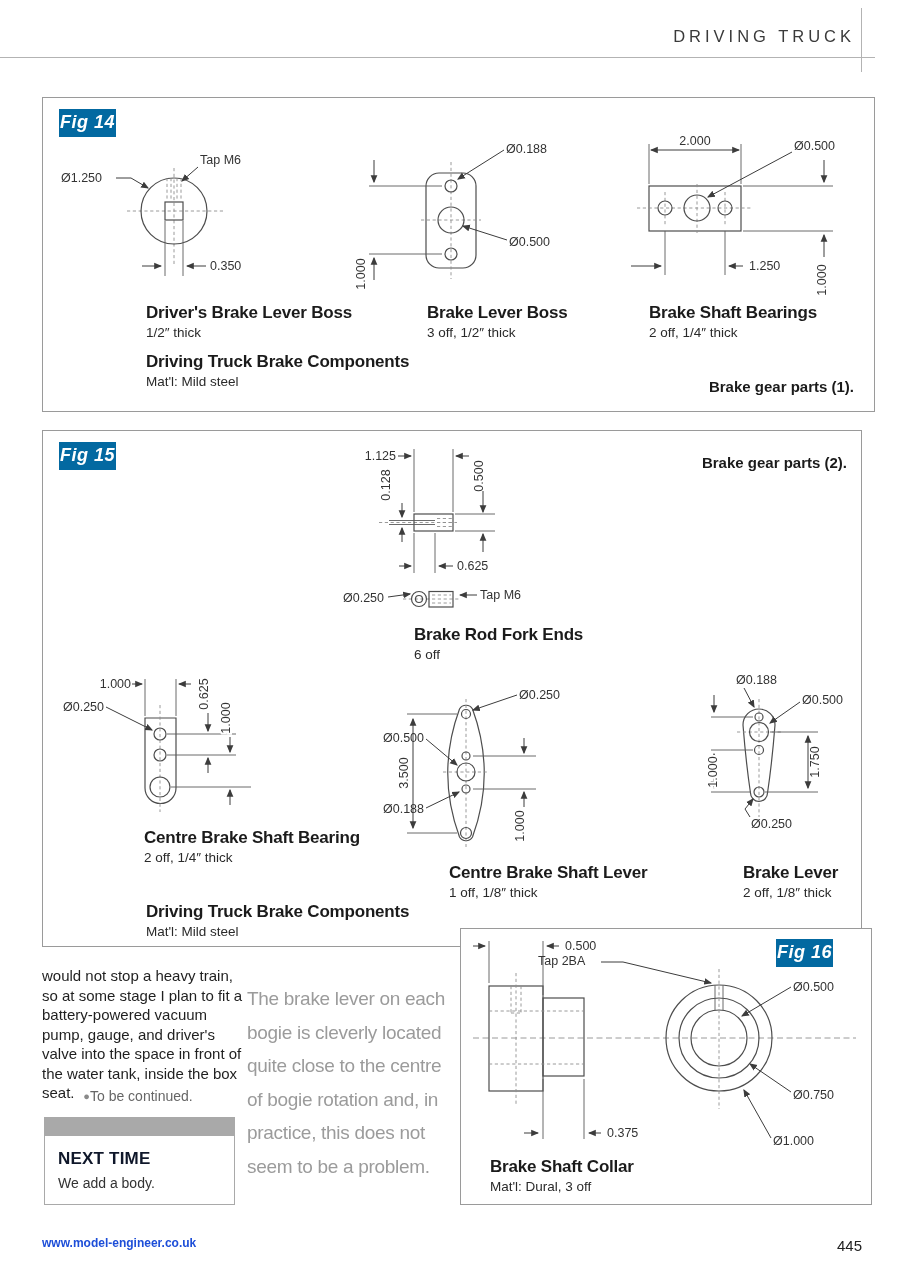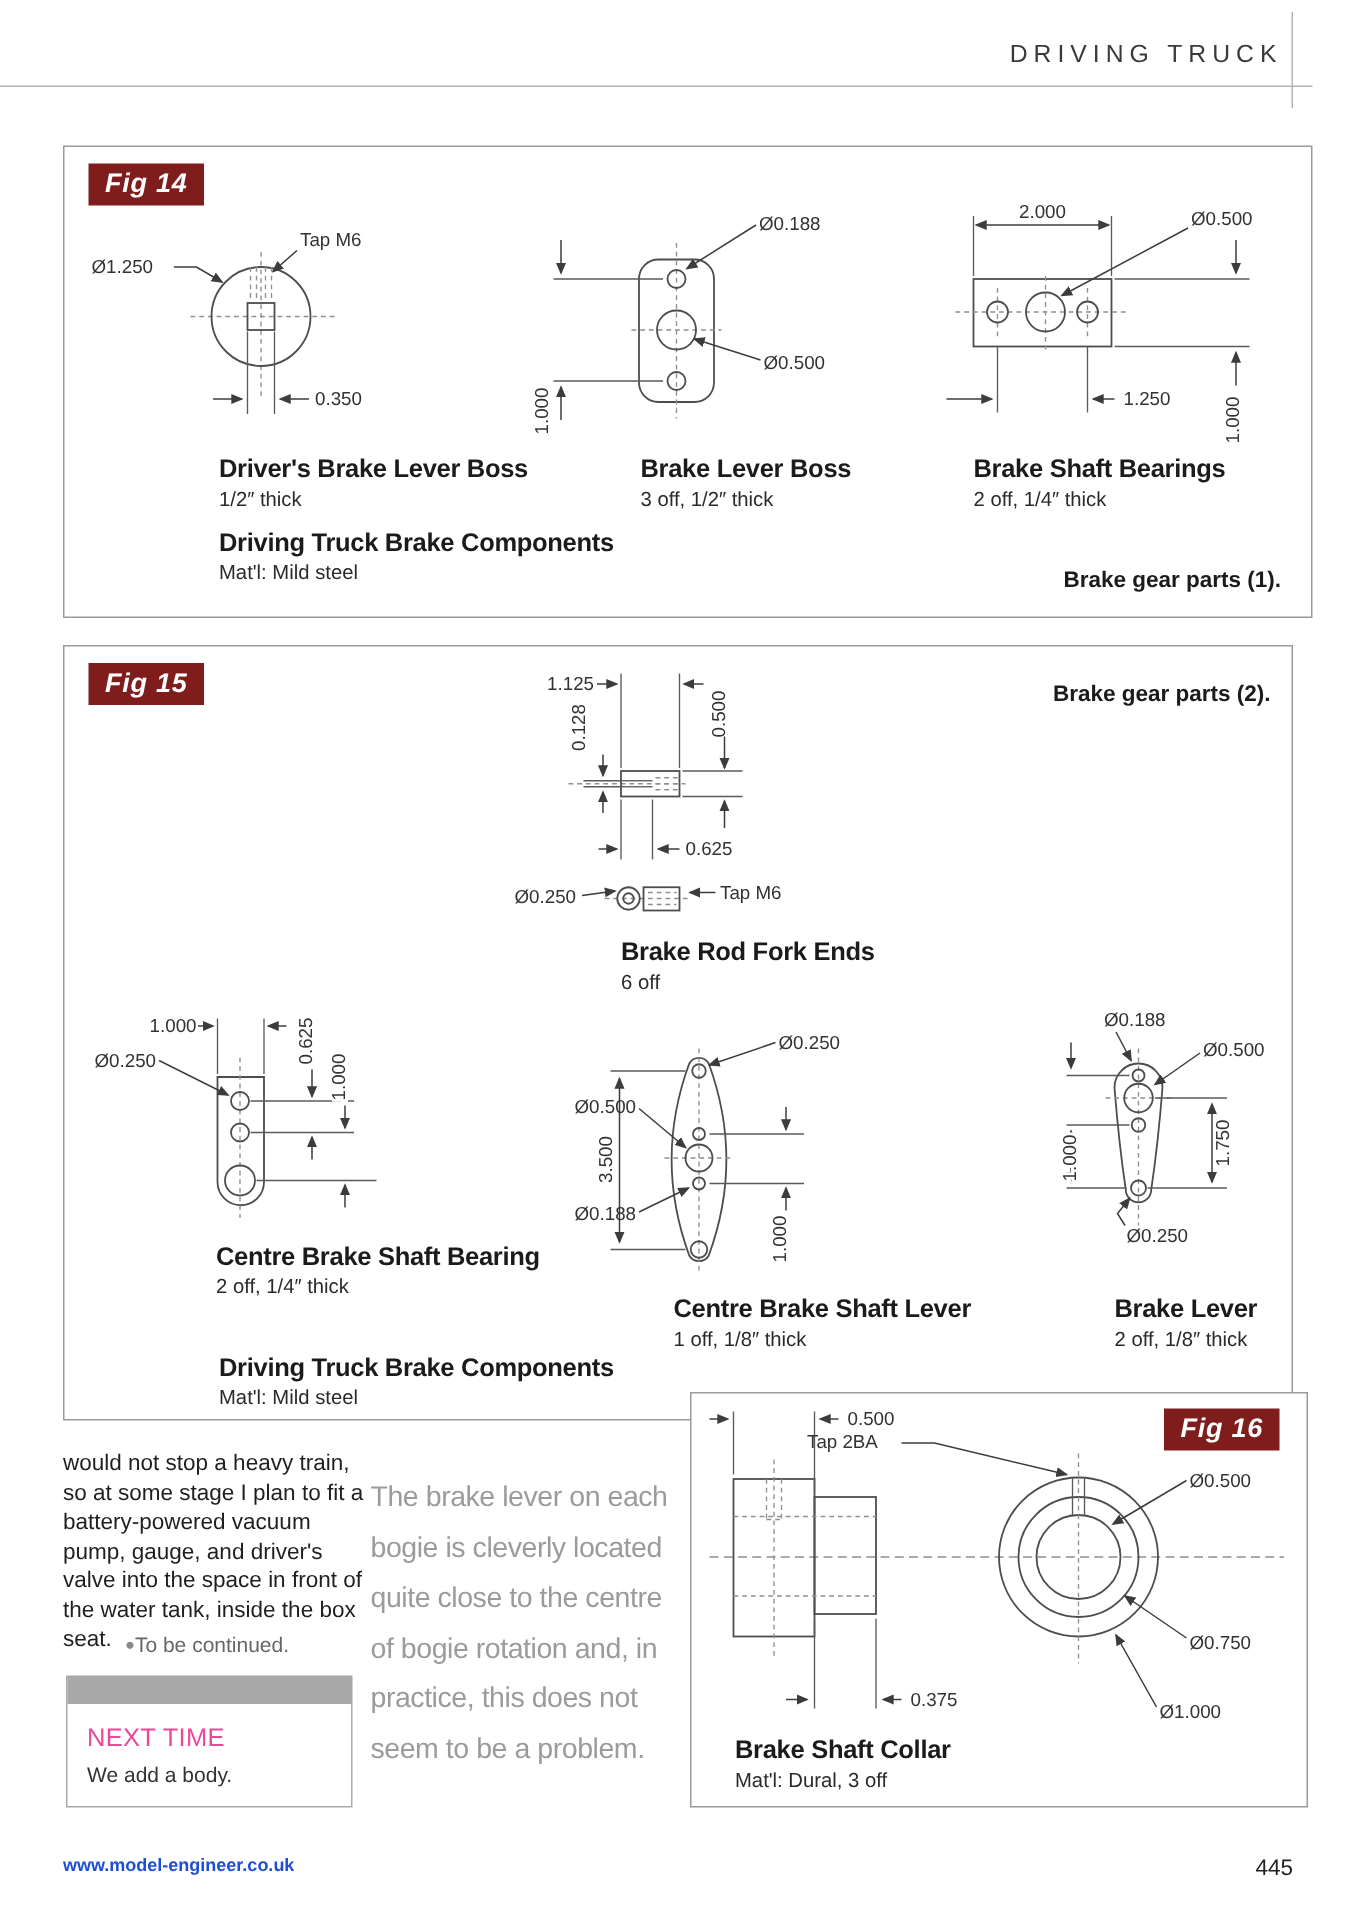--- a/index.html
+++ b/index.html
@@ -1,41 +1,41 @@
 <!DOCTYPE html>
 <html><head>
 <meta charset="utf-8">
 <style>
   *{margin:0;padding:0;box-sizing:border-box}
   html,body{background:#fff}
   body{width:905px;font-family:"Liberation Sans",sans-serif}
   .page{position:relative;width:905px;height:1280px;background:#fff;overflow:hidden}
   .abs{position:absolute}
   .figbox{position:absolute;border:1.4px solid #9a9a9a;background:#fff}
-  .badge{position:absolute;background:#7f1d1d;color:#fff;font-weight:bold;font-style:italic;
-         font-size:18px;line-height:1;padding:4px 11px 6px;letter-spacing:.5px}
+  .badge{position:absolute;background:#0369a1;color:#fff;font-weight:bold;font-style:italic;
+         font-size:18px;line-height:1;padding:4px 1px 6px;letter-spacing:.5px}
   .cap{position:absolute;white-space:nowrap}
   .cap .t1{font-size:17px;font-weight:bold;color:#1b1b1b;letter-spacing:-.2px}
   .cap .t2{font-size:13.5px;color:#2a2a2a;margin-top:2px}
   .note{position:absolute;font-size:15px;font-weight:bold;color:#1b1b1b;white-space:nowrap}
   svg{position:absolute;left:0;top:0}
   svg text{font-family:"Liberation Sans",sans-serif;font-size:12.5px;fill:#333}
   .halo{paint-order:stroke;stroke:#fff;stroke-width:4px}
   .s{stroke:#4d4d4d;stroke-width:1.2;fill:none}
   .thin{stroke:#5a5a5a;stroke-width:.9;fill:none}
   .dash{stroke:#8f8f8f;stroke-width:.9;fill:none;stroke-dasharray:6 3.5}
   .dash2{stroke:#8f8f8f;stroke-width:.9;fill:none;stroke-dasharray:3.2 2.6}
   .dim{stroke:#3c3c3c;stroke-width:1;fill:none}
   .header-title{font-size:16.5px;letter-spacing:4px;color:#3a3a3a}
   .para{font-size:15px;line-height:19.5px;color:#1f1f1f}
   .continued{font-size:14px;color:#666;text-align:center}
   .continued .dot{color:#8a8a8a;font-size:11px;vertical-align:1px}
   .nextbox{position:absolute;border:1px solid #a9a9a9;background:#fff}
   .nextbar{height:18px;background:#a9a9a9}
-  .nexttitle{font-size:17px;font-weight:normal;color:#ec4899;margin:13px 0 6px 13px;letter-spacing:.2px}
+  .nexttitle{font-size:17px;font-weight:bold;color:#0f172a;margin:13px 0 6px 13px;letter-spacing:.2px}
   .nextbody{font-size:14px;color:#333;margin-left:13px}
   .quote{font-size:19px;line-height:33.5px;color:#9b9b9b;letter-spacing:-.3px}
   .footer-url{font-size:12px;font-weight:bold;color:#1d4ed8}
   .footer-page{font-size:15px;color:#222}
 </style>
 </head>
 <body>
 
 <div class="page">
 

